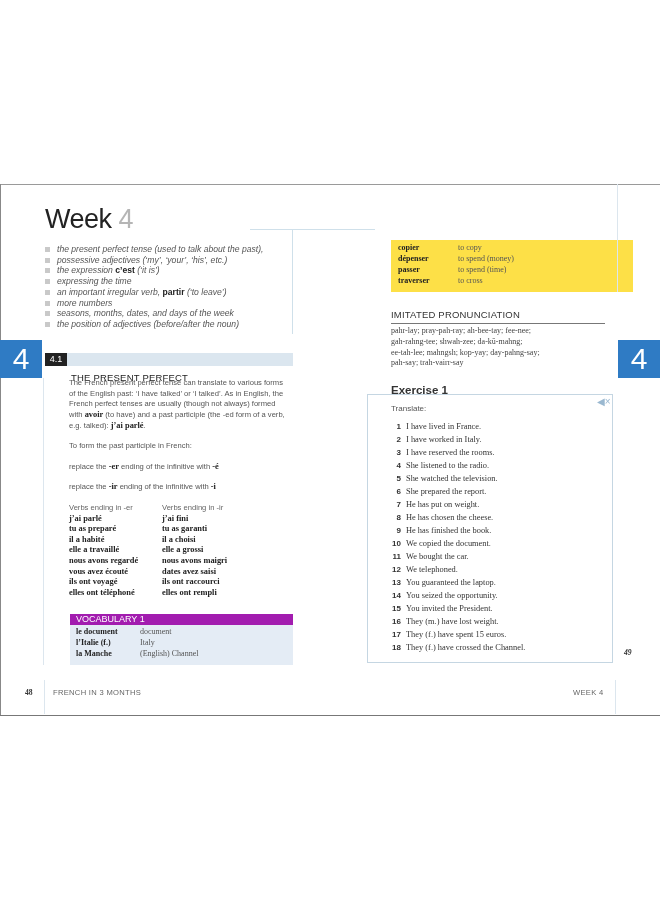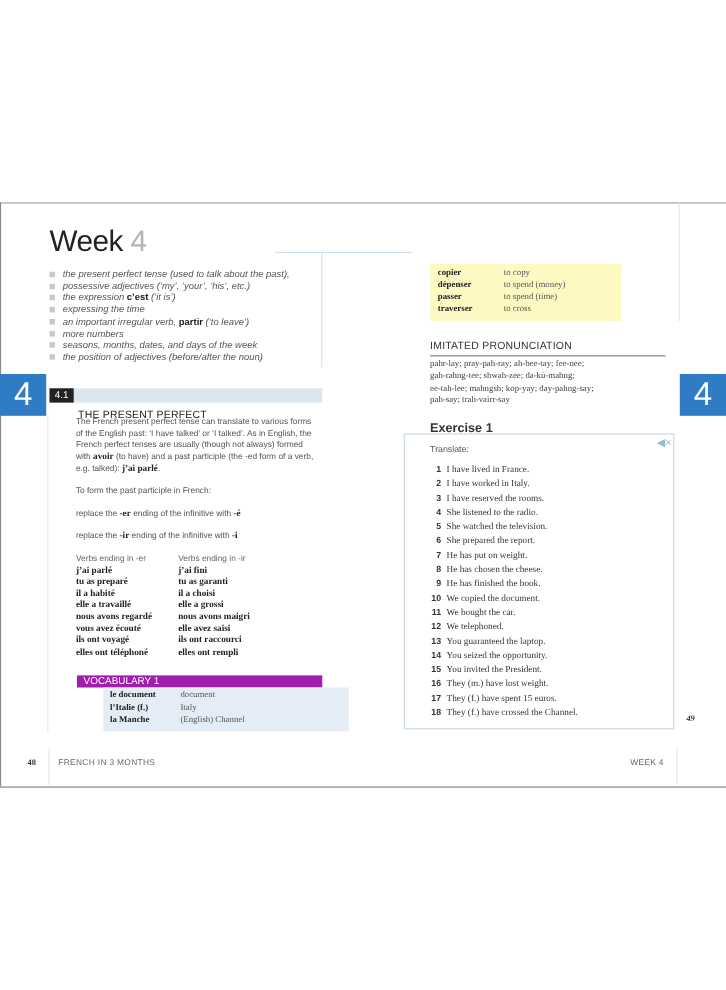--- a/index.html
+++ b/index.html
@@ -28,31 +28,31 @@
 
   .body-text { left:69px; width:220px; font-size:7.6px; line-height:10.7px; color:#555; }
   .body-text b { color:#222; font-family:"Liberation Serif", serif; font-size:8.4px; }
   .verbs { left:69px; top:503px; width:220px; font-size:8.4px; line-height:10.6px; }
   .verbs .head { color:#666; font-size:7.6px; font-family:"Liberation Sans", sans-serif; }
   .verbs .col { position:absolute; top:0; }
   .verbs .col div { white-space:nowrap; }
   .verbs .form { font-family:"Liberation Serif", serif; font-weight:bold; color:#222; }
 
   .vocab-head { left:70px; top:614px; width:223px; height:11px; background:#a21caf; color:#fff; font-size:9px; line-height:11px; padding-left:6px; box-sizing:border-box; }
-  .vocab-box { left:70px; top:625px; width:223px; height:40px; background:#e4ecf5;margin-left:24px; }
+  .vocab-box { left:70px; top:625px; width:223px; height:40px; background:#e4ecf5; }
   .vocab-row { position:absolute; left:6px; font-family:"Liberation Serif", serif; font-size:8px; line-height:10.7px; }
   .vocab-row .fr { position:absolute; left:0; font-weight:bold; color:#222; white-space:nowrap; }
   .vocab-row .en { position:absolute; left:64px; color:#555; white-space:nowrap; }
 
   .footer-num-left { left:25px; top:688px; font-size:7.6px; font-family:"Liberation Serif", serif; font-weight:bold; color:#333; }
   .footer-sep-left { left:44px; top:680px; width:1px; height:34px; background:#dce6ee; }
   .footer-title { left:53px; top:688px; font-size:7.6px; color:#666; letter-spacing:0.3px; }
 
   
-  .vocab2-box { left:391px; top:240px; width:174px; height:52px; background:#fef9c3; }
+  .vocab2-box { left:391px; top:240px; width:242px; height:52px; background:#fde047; }
   .vocab2-row { position:absolute; left:7px; font-family:"Liberation Serif", serif; font-size:8px; }
   .vocab2-row .fr { position:absolute; left:0; font-weight:bold; color:#222; white-space:nowrap; }
   .vocab2-row .en { position:absolute; left:60px; color:#555; white-space:nowrap; }
   .right-vline-top { left:617px; top:184px; width:1px; height:108px; background:#dce6ee; }
 
   .pron-title { left:391px; top:309px; font-size:9.5px; color:#333; letter-spacing:0.2px; }
   .pron-rule { left:391px; top:323px; width:214px; height:1px; background:#777; }
   .pron-text { left:391px; top:326px; width:220px; font-family:"Liberation Serif", serif; font-size:8px; line-height:10.8px; color:#444; }
 
   .ex-title { left:391px; top:384px; font-size:11.5px; font-weight:bold; color:#333; }
@@ -113,21 +113,21 @@
     <div class="form">ils ont voyagé</div>
     <div class="form">elles ont téléphoné</div>
   </div>
   <div class="col" style="left:93px;">
     <div class="head">Verbs ending in -ir</div>
     <div class="form">j’ai fini</div>
     <div class="form">tu as garanti</div>
     <div class="form">il a choisi</div>
     <div class="form">elle a grossi</div>
     <div class="form">nous avons maigri</div>
-    <div class="form">elle avez saisi</div>
+    <div class="form">dates avez saisi</div>
     <div class="form">ils ont raccourci</div>
     <div class="form">elles ont rempli</div>
   </div>
 </div>
 
 <div class="abs vocab-head">VOCABULARY 1</div>
 <div class="abs vocab-box">
   <div class="vocab-row" style="top:2px;">
       <span class="fr">le document</span>
       <span class="en">document</span>

